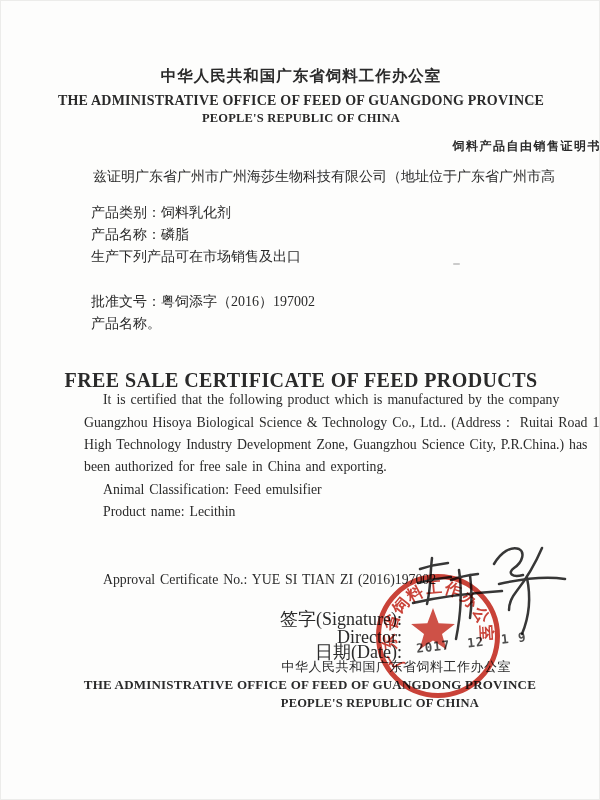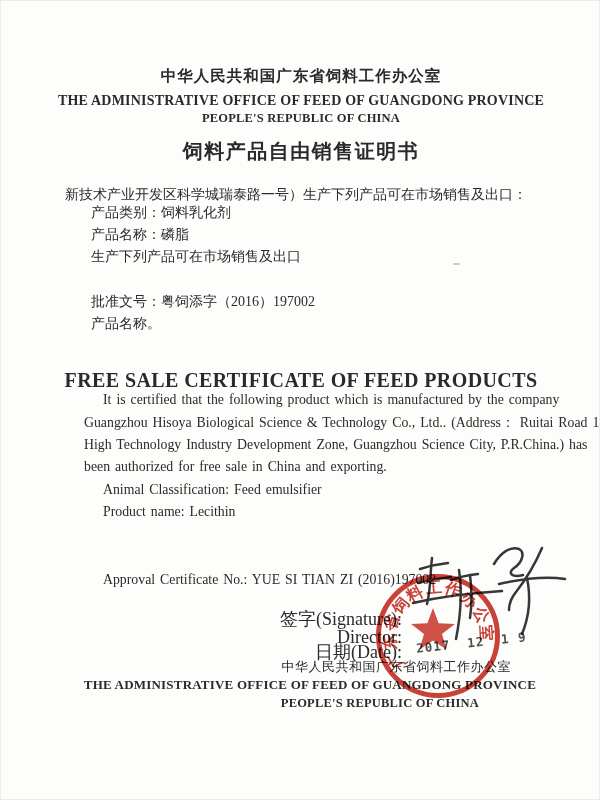--- a/index.html
+++ b/index.html
@@ -7,21 +7,21 @@
     position:relative;width:600px;height:800px;overflow:hidden;
     background:#fdfdfc;border:1px solid #ececea;box-sizing:border-box;
     font-family:"Liberation Serif","DejaVu Serif",serif;color:#2a2a2a;
   }
   .line{position:absolute;line-height:1.15;white-space:nowrap;}
   .center{left:0;width:600px;text-align:center;}
   .b{font-weight:700;}
   .cn-hd{font-size:15.5px;letter-spacing:1px;}
   .en-hd1{font-size:14px;letter-spacing:.2px;}
   .en-hd2{font-size:12.5px;letter-spacing:.2px;}
-  .cn-title{font-size:20px;letter-spacing:1.5px;}
+  .cn-title{font-size:12px;letter-spacing:1.5px;text-align:right;}
   .cn-body{font-size:14px;}
   .en-title{font-size:20px;letter-spacing:.4px;}
   .en-body{font-size:13.8px;word-spacing:1.5px;}
   .sig-label{font-size:18px;text-align:right;}
   .ft-cn{font-size:13px;letter-spacing:.5px;}
   .ft-en{font-size:13px;letter-spacing:.2px;}
   .ft-en2{font-size:12.5px;letter-spacing:.2px;}
 
   
   .seal{position:absolute;left:375px;top:573px;width:124px;height:124px;
@@ -44,21 +44,21 @@
 </head>
 <body>
 
 <div class="page">
 
   <div class="line center b cn-hd" style="top:66px">中华人民共和国广东省饲料工作办公室</div>
   <div class="line center b en-hd1" style="top:92px">THE ADMINISTRATIVE OFFICE OF FEED OF GUANGDONG PROVINCE</div>
   <div class="line center b en-hd2" style="top:110px">PEOPLE'S REPUBLIC OF CHINA</div>
   <div class="line center b cn-title" style="top:139px">饲料产品自由销售证明书</div>
 
-  <div class="line cn-body" style="left:64px;top:186px">新技术产业开发区科学城瑞泰路一号）生产下列产品可在市场销售及出口：</div>
+  <div class="line cn-body" style="left:92px;top:168px">兹证明广东省广州市广州海莎生物科技有限公司（地址位于广东省广州市高</div>
   <div class="line cn-body" style="left:90px;top:204px">产品类别：饲料乳化剂</div>
   <div class="line cn-body" style="left:90px;top:226px">产品名称：磷脂</div>
   <div class="line cn-body" style="left:90px;top:248px">生产下列产品可在市场销售及出口</div>
   <div class="line cn-body" style="left:90px;top:293px">批准文号：粤饲添字（2016）197002</div>
   <div class="line cn-body" style="left:90px;top:315px">产品名称。</div>
 
   <div class="line center b en-title" style="top:368px">FREE SALE CERTIFICATE OF FEED PRODUCTS</div>
   <div class="line en-body" style="left:102px;top:391px">It is certified that the following product which is manufactured by the company</div>
   <div class="line en-body" style="left:83px;top:414px">Guangzhou Hisoya Biological Science &amp; Technology Co., Ltd.. (Address： Ruitai Road 1#,</div>
   <div class="line en-body" style="left:83px;top:436px">High Technology Industry Development Zone, Guangzhou Science City, P.R.China.) has</div>

